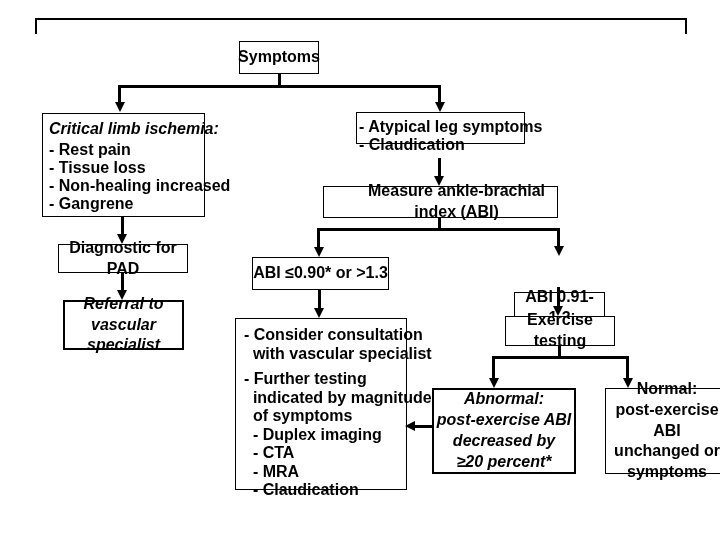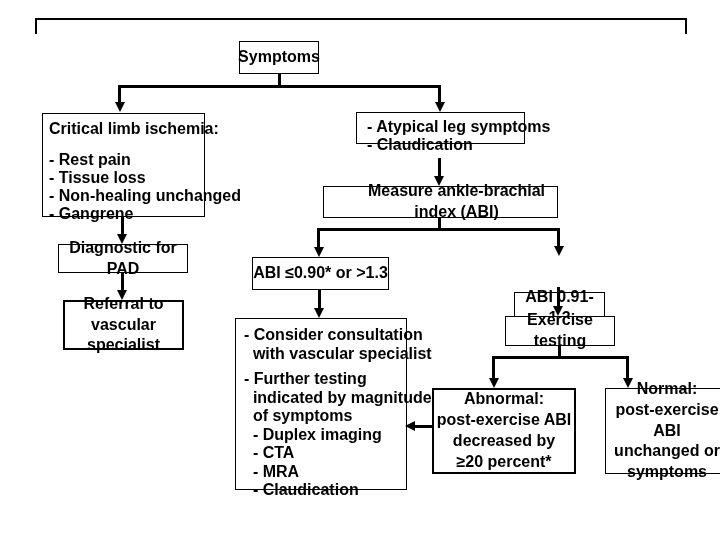--- a/index.html
+++ b/index.html
@@ -5,39 +5,39 @@
   html,body{margin:0;padding:0;background:#ffffff;}
   #canvas{
     position:relative;width:720px;height:540px;background:#ffffff;
     font-family:"Liberation Sans","DejaVu Sans",sans-serif;
     font-weight:700;color:#000;overflow:hidden;
   }
   .box{
     position:absolute;border:1.5px solid #000;background:#fff;
     font-size:16px;line-height:1.3;box-sizing:border-box;
   }
-  .box.em{border-width:2.5px;}
+  .box.em{border-width:2.5px;font-style:italic;}
   .center{display:flex;flex-direction:column;align-items:center;justify-content:center;text-align:center;}
   .leftalign{padding:6px 6px;}
   .leftalign .ln{white-space:pre;}
   .hline,.vline{position:absolute;background:#000;}
   .arrow-down{
     position:absolute;width:0;height:0;
     border-left:5px solid transparent;border-right:5px solid transparent;
     border-top:10px solid #000;
   }
   .arrow-left{
     position:absolute;width:0;height:0;
     border-top:5px solid transparent;border-bottom:5px solid transparent;
     border-right:10px solid #000;
   }
   .ln{display:block;}
   .gap-before{margin-top:7px;}
   .critical-lines .ln{line-height:18px;}
-  .critical-lines .title{margin-bottom:13px;}
+  .critical-lines .title{margin-bottom:3px;font-style:italic;}
   .consider-lines .ln{line-height:18.5px;}
 </style>
 </head>
 <body>
 
 <div id="canvas">
 
   <div class="hline" style="left:35px;top:18px;width:652px;height:2px;"></div>
   <div class="vline" style="left:35px;top:18px;width:2px;height:16px;"></div>
   <div class="vline" style="left:685px;top:18px;width:2px;height:16px;"></div>
@@ -50,40 +50,40 @@
   <div class="hline" style="left:118px;top:85px;width:323px;height:3px;"></div>
   <div class="vline" style="left:118px;top:85px;width:3px;height:18px;"></div>
   <div class="arrow-down" style="left:114.5px;top:102px;"></div>
   <div class="vline" style="left:438px;top:85px;width:3px;height:18px;"></div>
   <div class="arrow-down" style="left:434.5px;top:102px;"></div>
 
   <div class="box leftalign critical-lines" style="left:42px;top:113px;width:163px;height:104px;">
     <span class="ln title">Critical limb ischemia:</span>
     <span class="ln">- Rest pain</span>
     <span class="ln">- Tissue loss</span>
-    <span class="ln">- Non-healing unchanged</span>
+    <span class="ln">- Non-healing increased</span>
     <span class="ln">- Gangrene</span>
   </div>
 
   <div class="vline" style="left:121px;top:217px;width:2.5px;height:18px;"></div>
   <div class="arrow-down" style="left:117px;top:234px;"></div>
 
   <div class="box center" style="left:58px;top:244px;width:130px;height:29px;">
     <span class="ln">Diagnostic for PAD</span>
   </div>
 
   <div class="vline" style="left:121px;top:273px;width:2.5px;height:18px;"></div>
   <div class="arrow-down" style="left:117px;top:290px;"></div>
 
   <div class="box center em" style="left:63px;top:300px;width:121px;height:50px;">
     <span class="ln">Referral to</span>
     <span class="ln">vascular specialist</span>
   </div>
 
-  <div class="box leftalign" style="left:356px;top:112px;width:169px;height:32px;padding:5px 10px;">
+  <div class="box leftalign" style="left:356px;top:112px;width:169px;height:32px;padding:5px 2px;">
     <span class="ln" style="line-height:18px;">- Atypical leg symptoms</span>
     <span class="ln" style="line-height:18px;">- Claudication</span>
   </div>
 
   <div class="vline" style="left:438px;top:158px;width:2.5px;height:19px;"></div>
   <div class="arrow-down" style="left:434px;top:176px;"></div>
 
   <div class="box center" style="left:323px;top:186px;width:235px;height:32px;padding-left:32px;">
     <span class="ln">Measure ankle-brachial index (ABI)</span>
   </div>

